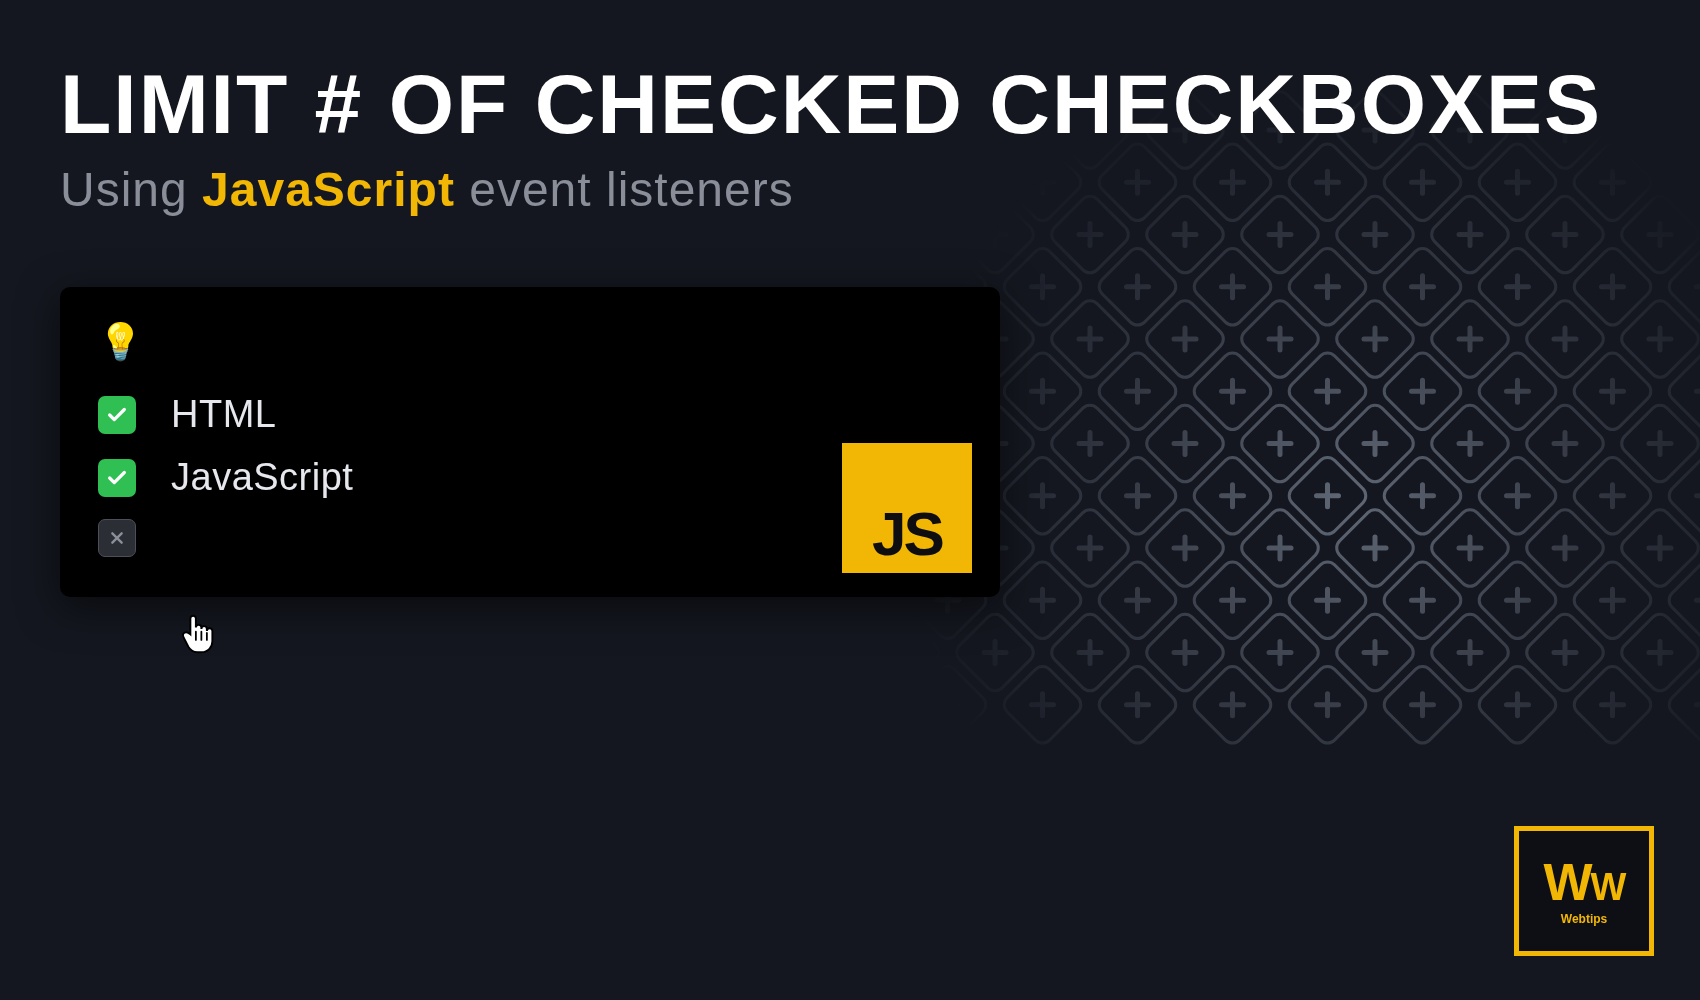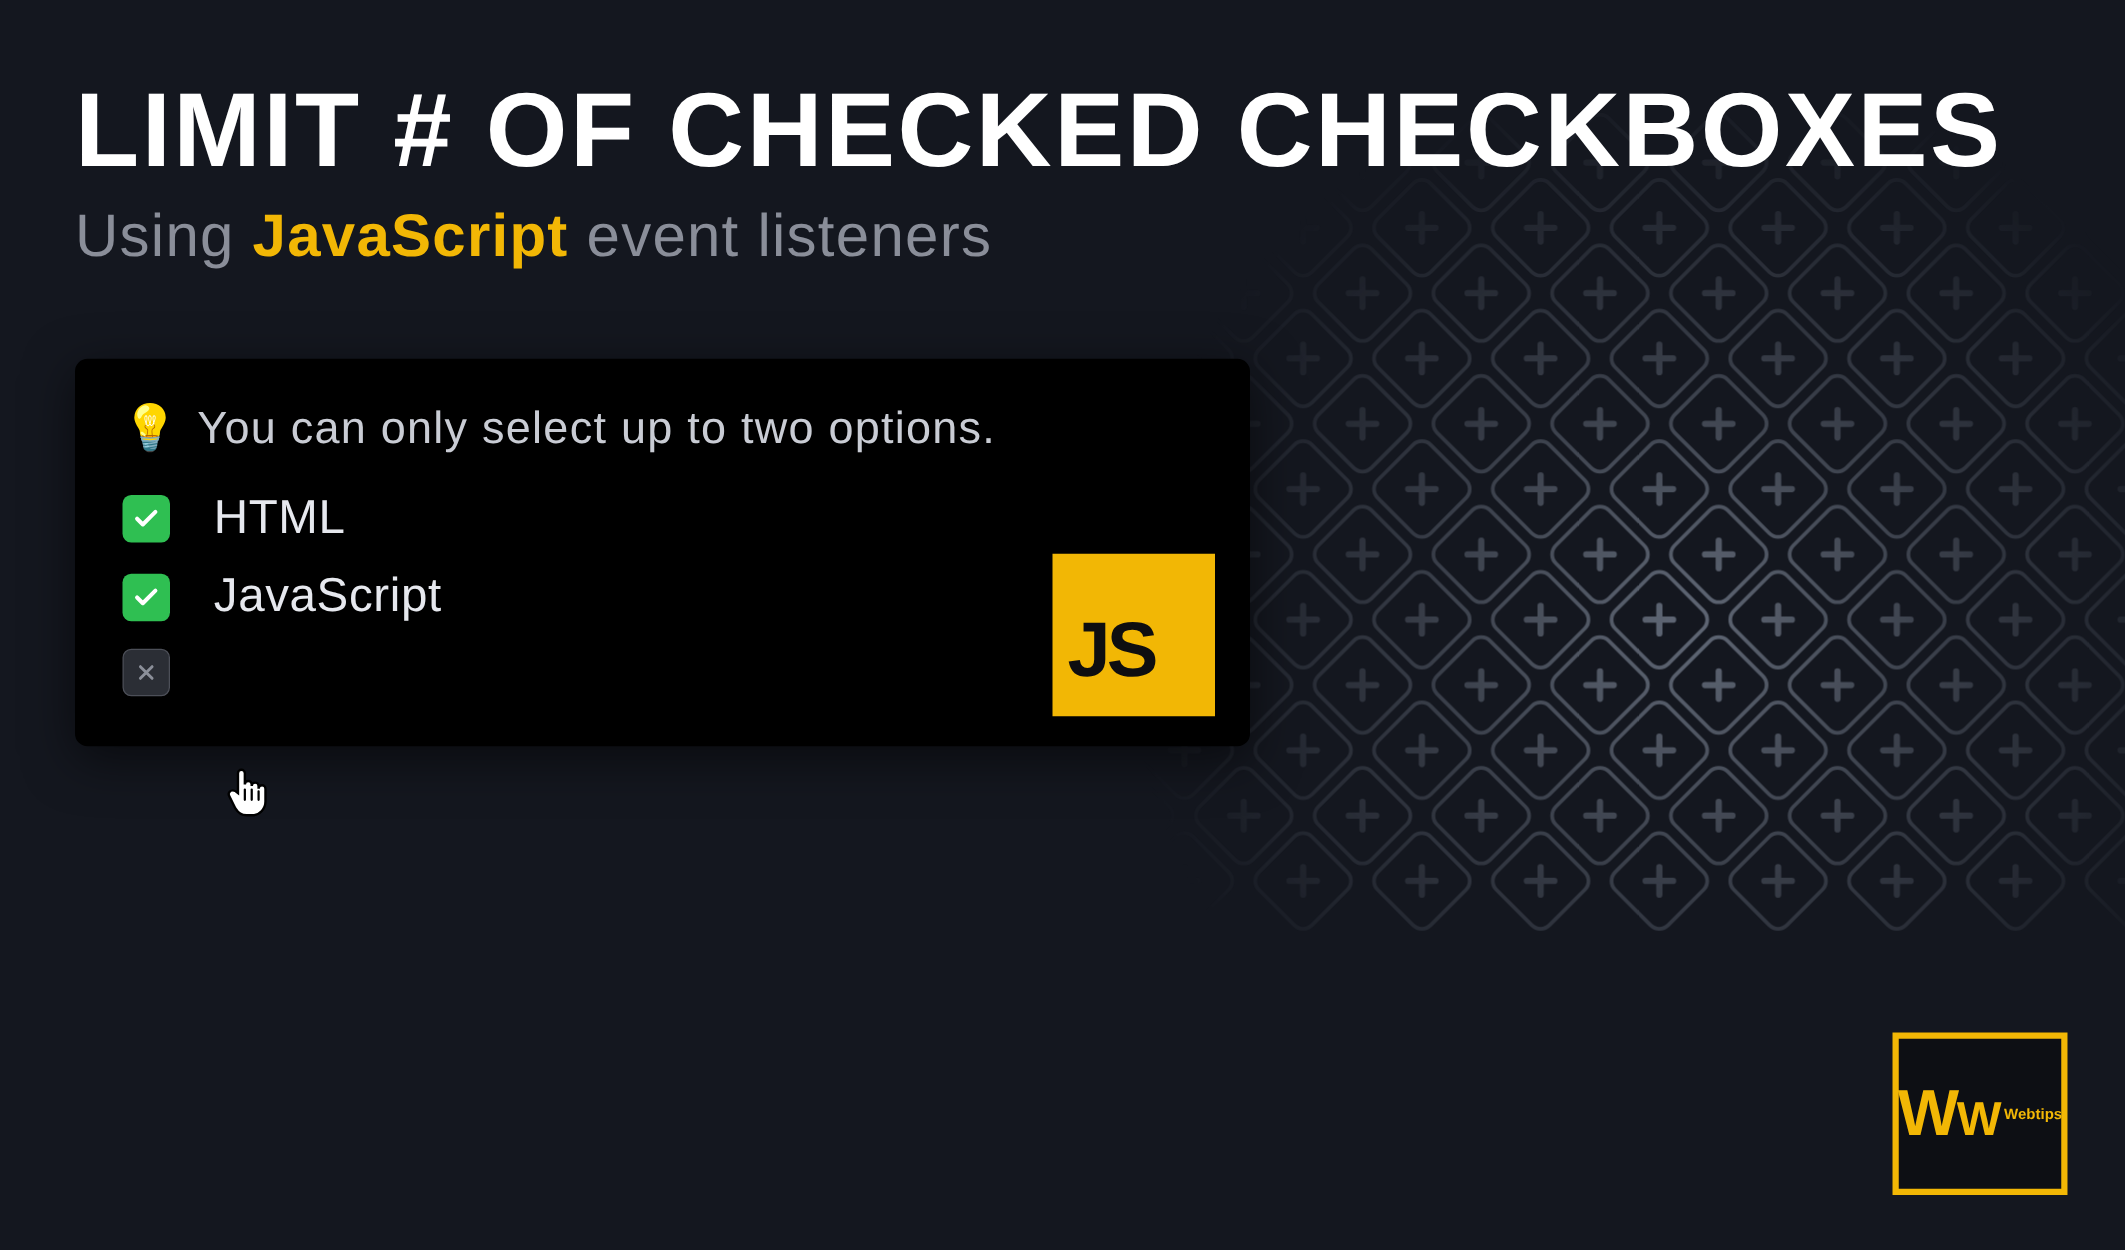--- a/index.html
+++ b/index.html
@@ -114,41 +114,41 @@
 
   .js-badge {
     position: absolute;
     right: 28px;
     bottom: 24px;
     width: 130px;
     height: 130px;
     background: #f2b705;
     display: flex;
     align-items: flex-end;
-    justify-content: flex-start;
-    padding: 21px 12px;
+    justify-content: center;
+    padding: 8px 12px;
   }
   .js-badge span {
     color: #0e0e10;
     font-weight: 900;
     font-size: 62px;
     letter-spacing: -3px;
     line-height: 1;
   }
 
   .brand {
     position: absolute;
     right: 46px;
     bottom: 44px;
     width: 140px;
     height: 130px;
     border: 5px solid #f2b705;
     background: #0d0f14;
     display: flex;
-    flex-direction: row;
+    flex-direction: column;
     align-items: center;
     justify-content: center;
     gap: 4px;
     z-index: 3;
   }
   .brand .ww {
     color: #f2b705;
     font-weight: 900;
     font-size: 52px;
     letter-spacing: -2px;
@@ -333,21 +333,20 @@
 
 <div class="content">
   <h1>LIMIT # OF CHECKED CHECKBOXES</h1>
   <div class="subtitle">
     <span>Using </span><span class="hl">JavaScript</span><span> event listeners</span>
   </div>
 
   <div class="panel">
     <div class="hint">
       <span class="bulb">💡</span>
-      <span>You can only select up to two options.</span>
     </div>
 
     <div class="opt">
       <span class="cb checked">
         <svg viewBox="0 0 24 24" fill="none">
             <path d="M4 12l5 5L20 6" stroke="#fff" stroke-width="3.5" stroke-linecap="round" stroke-linejoin="round"></path>
           </svg>
       </span>
       <span class="label">HTML</span>
     </div>

